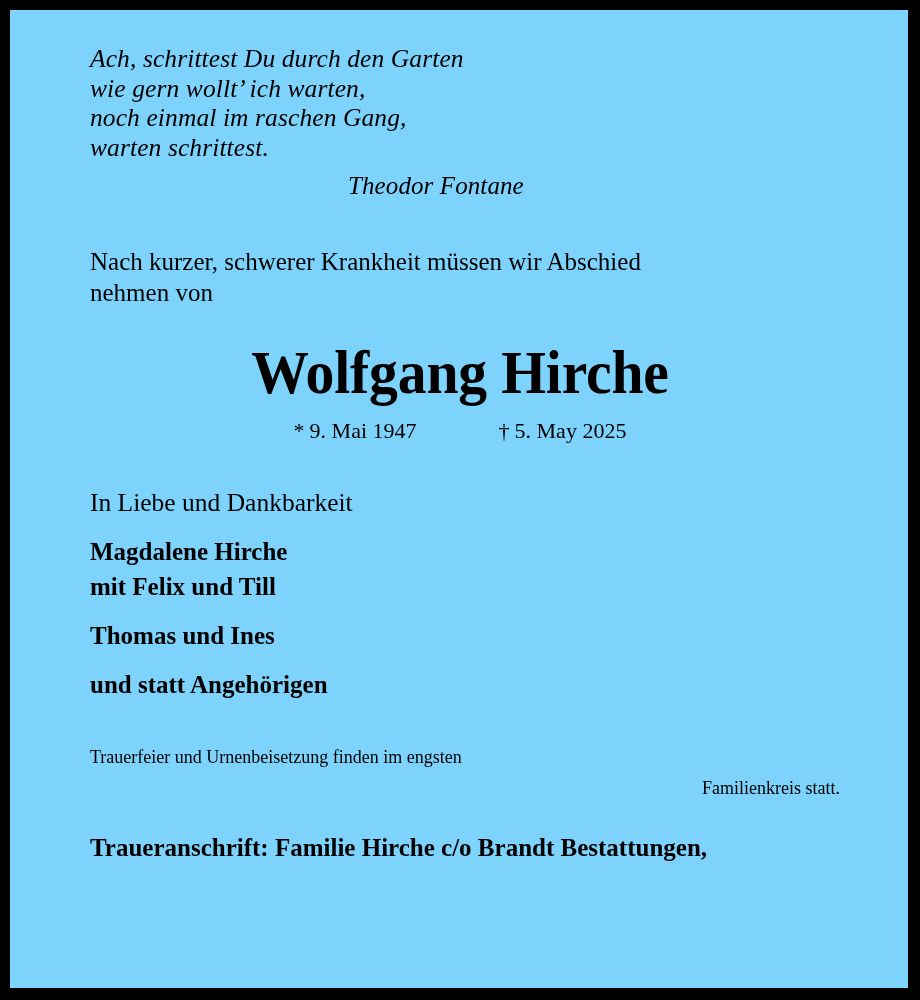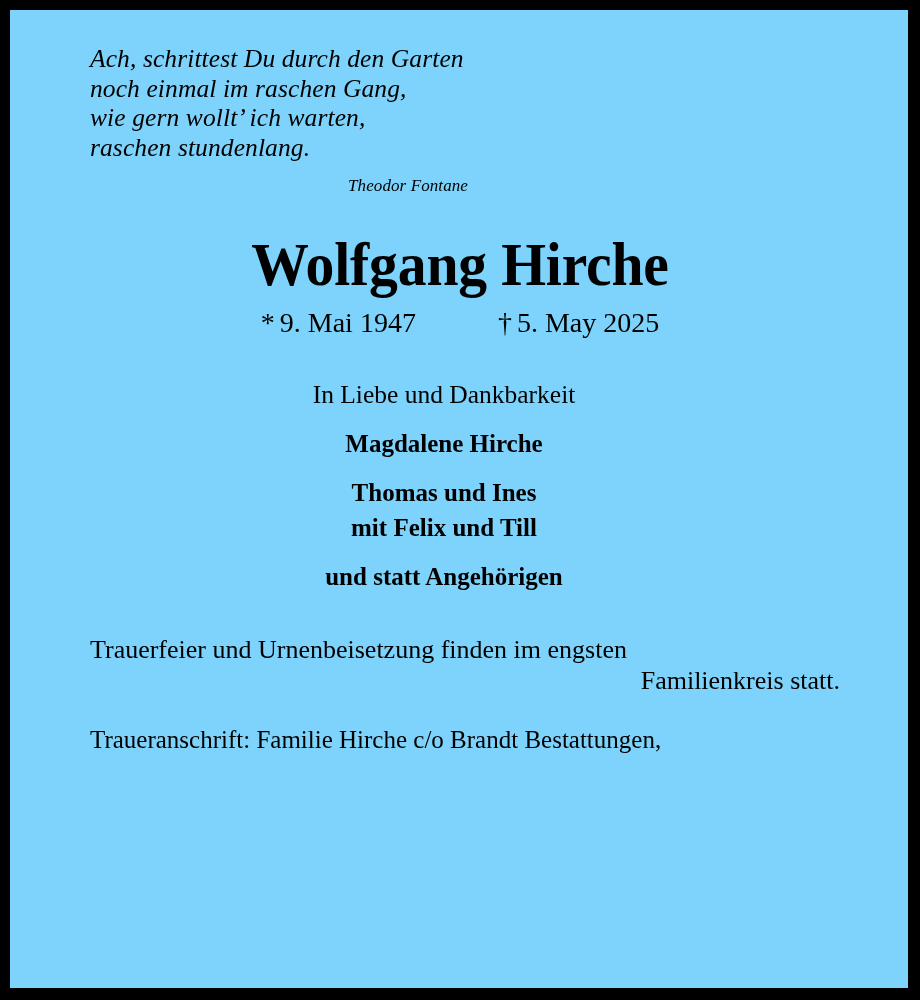--- a/index.html
+++ b/index.html
@@ -49,21 +49,21 @@
     font-style: italic;
     font-size: 25.5px;
     line-height: 29.5px;
     letter-spacing: 0.1px;
     white-space: nowrap;
   }
   .poem-line { display: block; }
   .poem-author {
     display: block;
     font-style: italic;
-    font-size: 17px;
+    font-size: 25px;
     line-height: 29.5px;
     padding-left: 258px;
     margin-top: 9px;
     white-space: nowrap;
   }
 
   
   .intro {
     font-size: 25px;
     line-height: 31.5px;
@@ -84,100 +84,105 @@
     transform: scaleX(0.93);
     transform-origin: center center;
     margin-top: 30px;
     white-space: nowrap;
   }
 
   
   .dates {
     display: flex;
     justify-content: center;
-    font-size: 28px;
+    font-size: 22px;
     line-height: 30px;
     margin-top: 11px;
     white-space: nowrap;
     gap: 20px;
   }
   .dates .birth { margin-right: 62px; }
   .dates .sym { margin-right: 5px; }
 
   
   .family {
-    text-align: center;
+    text-align: left;
     margin-top: 42px;
     padding-right: 32px;
   }
   .family-intro {
     font-size: 25.5px;
     line-height: 30px;
     white-space: nowrap;
   }
   .family-name {
     font-weight: bold;
     font-size: 25px;
     line-height: 31px;
     margin-top: 18px;
     white-space: nowrap;
   }
   .family-name.tight { margin-top: 4px; }
 
   
   .closing {
-    font-size: 26px;
+    font-size: 18px;
     line-height: 31.5px;
     text-align: justify;
     text-justify: inter-word;
     width: 750px;
     margin-top: 42px;
   }
   .closing .lastline { display: block; text-align: right; }
   .address {
     font-size: 25px;
     line-height: 31.5px;
     width: 760px;
     margin-top: 27px;
     white-space: nowrap;
+    font-weight: bold;
   }
   .address-line { display: block; }
 </style>
 </head>
 <body>
 
 <div class="notice">
   <div class="page">
     <div class="inner">
 
       <div class="poem">
         <span class="poem-line">Ach, schrittest Du durch den Garten</span>
+        <span class="poem-line">wie gern wollt’ ich warten,</span>
         <span class="poem-line">noch einmal im raschen Gang,</span>
-        <span class="poem-line">wie gern wollt’ ich warten,</span>
-        <span class="poem-line">raschen stundenlang.</span>
+        <span class="poem-line">warten schrittest.</span>
         <span class="poem-author">Theodor Fontane</span>
       </div>
 
+      <div class="intro">
+        <span>Nach kurzer, schwerer Krankheit müssen wir Abschied</span>
+        <span class="lastline">nehmen von</span>
+      </div>
 
       <div class="name">Wolfgang Hirche</div>
 
       <div class="dates">
         <span class="birth">
           <span class="sym">*</span><span>9. Mai 1947</span>
         </span>
         <span class="death">
           <span class="sym">†</span><span>5. May 2025</span>
         </span>
       </div>
 
       <div class="family">
         <div class="family-intro">In Liebe und Dankbarkeit</div>
         <div class="family-name">Magdalene Hirche</div>
+        <div class="family-name tight">mit Felix und Till</div>
         <div class="family-name">Thomas und Ines</div>
-        <div class="family-name tight">mit Felix und Till</div>
         <div class="family-name">und statt Angehörigen</div>
       </div>
 
       <div class="closing">
         <span>Trauerfeier und Urnenbeisetzung finden im engsten</span>
         <span class="lastline">Familienkreis statt.</span>
       </div>
 
       <div class="address">
         <span class="address-line">Traueranschrift: Familie Hirche c/o Brandt Bestattungen,</span>

